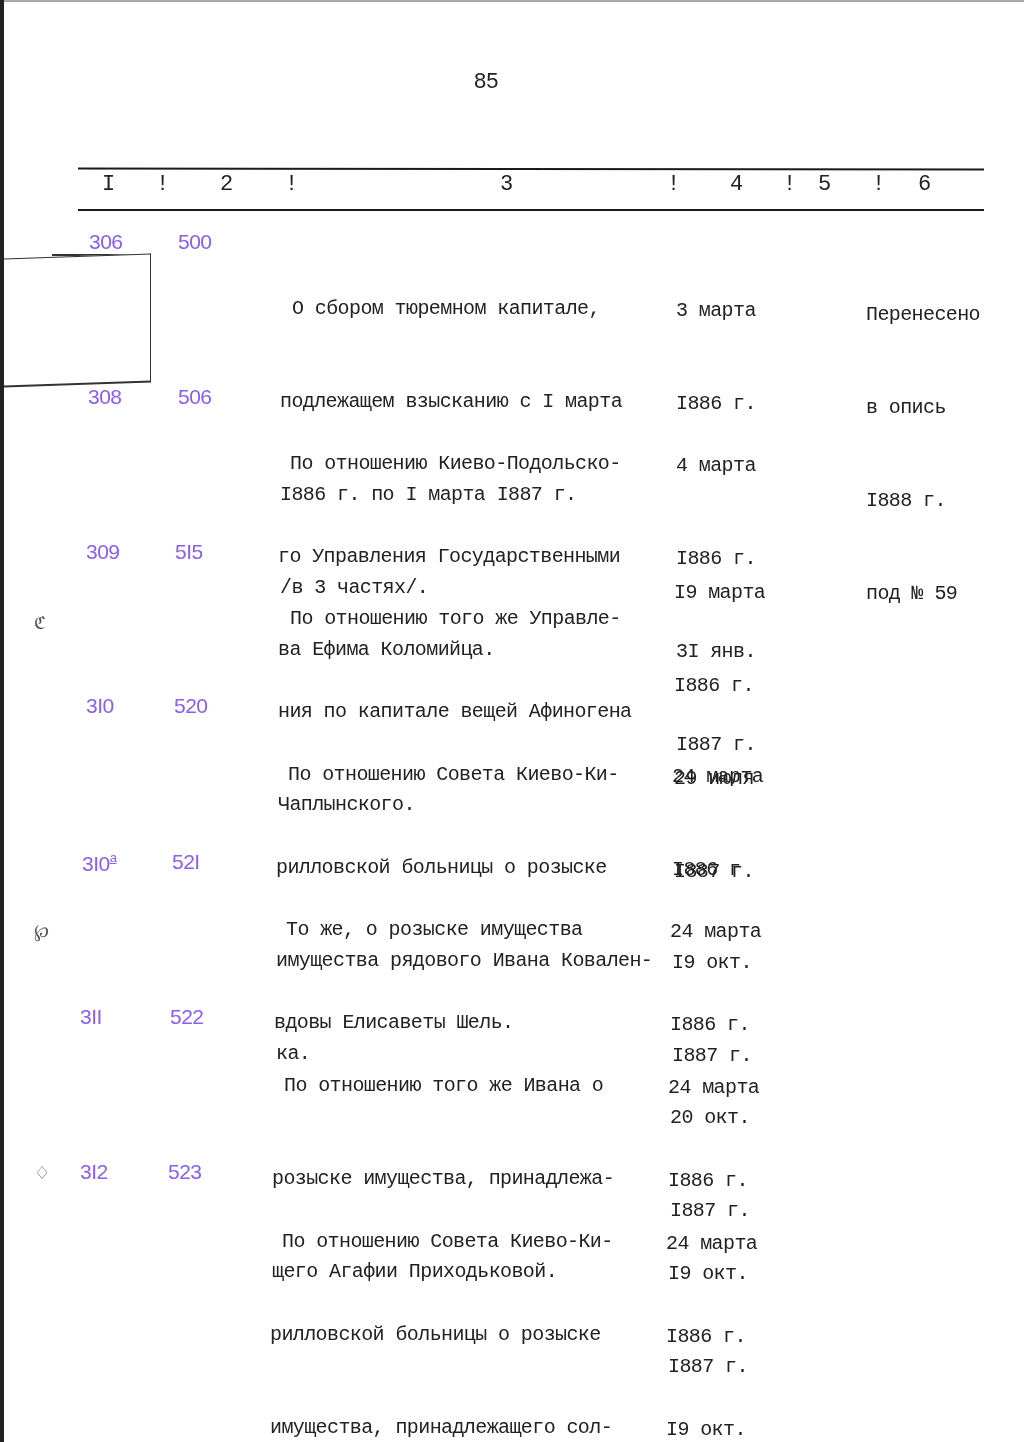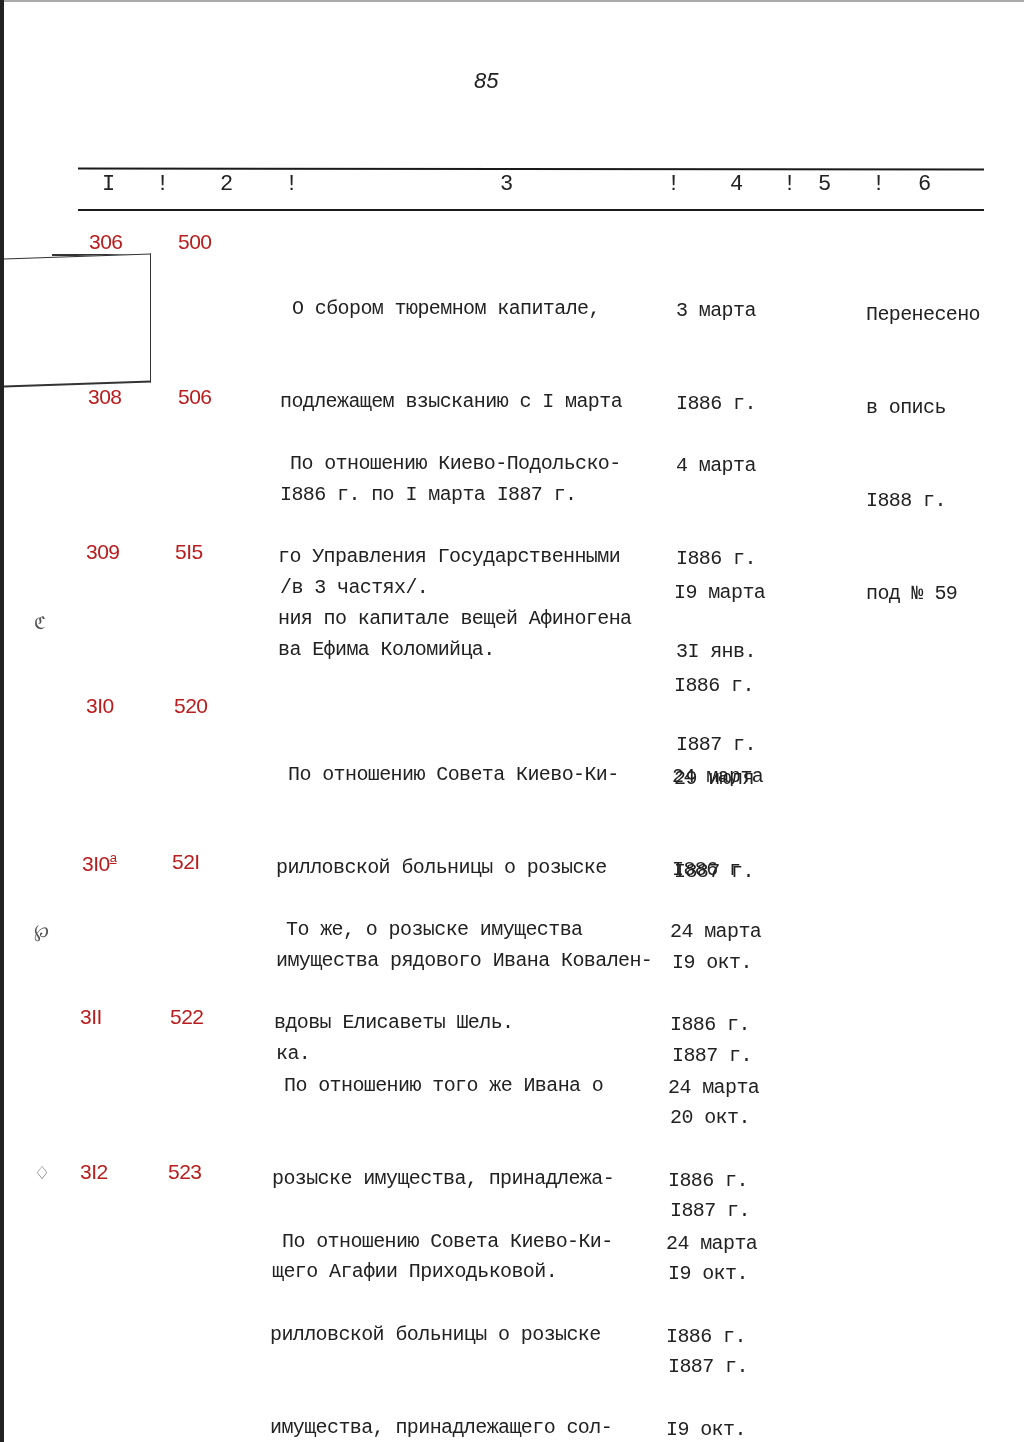--- a/index.html
+++ b/index.html
@@ -15,35 +15,35 @@
       position: absolute; left: 0; top: 0; width: 4px; height: 1442px;
       background: #222;
     }
     .top-edge {
       position: absolute; left: 0; top: 0; width: 1024px; height: 2px;
       background: #aaa;
     }
     .page-number {
       position: absolute; left: 474px; top: 68px;
       font-family: "Liberation Sans", sans-serif;
-      font-size: 22px; color: #222; font-style: italic;
+      font-size: 22px; color: #222;
     }
     .rule {
       position: absolute; left: 78px; width: 906px; height: 2px;
       background: #1a1a1a;
     }
     .rule.top { top: 168px; transform: rotate(0.05deg); }
     .rule.bottom { top: 209px; }
     .hdr {
       position: absolute; top: 172px; font-size: 22px; color: #222;
     }
     .row { position: absolute; left: 0; width: 1024px; }
     .cell-num {
       position: absolute; font-family: "Liberation Sans", sans-serif;
-      font-size: 21px; color: #b91c1c; letter-spacing: -0.5px;
+      font-size: 21px; color: #8b5cf6; letter-spacing: -0.5px;
     }
     .cell-desc, .cell-date, .cell-note {
       position: absolute; font-size: 20px; line-height: 31px;
       white-space: pre; color: #222; letter-spacing: -0.6px;
     }
     .line { display: block; }
     .sup { font-size: 13px; vertical-align: 9px; text-decoration: underline; }
     .paste-label {
       position: absolute; left: 4px; top: 256px; width: 146px; height: 126px;
       border-top: 1.5px solid #333; border-right: 1.5px solid #333; border-bottom: 2px solid #333;
@@ -118,21 +118,23 @@
     <span class="line">I886 г.</span>
     <span class="line">3I янв.</span>
     <span class="line">I887 г.</span>
   </div>
 </div>
 
 <div class="row">
   <span class="cell-num" style="left:86px; top:540px">309</span>
   <span class="cell-num" style="left:175px; top:540px">5I5</span>
   <div class="cell-desc" style="left:278px; top:541px">
+    <span class="line" style="padding-left:12px">По отношению того же Управле-</span>
     <span class="line">ния по капитале вещей Афиногена</span>
+    <span class="line">Чаплынского.</span>
   </div>
   <div class="cell-date" style="left:674px; top:515px">
     <span class="line">I9 марта</span>
     <span class="line">I886 г.</span>
     <span class="line">29 июля</span>
     <span class="line">I887 г.</span>
   </div>
 </div>
 <span class="mark" style="left:34px; top:610px">ℭ</span>
 

